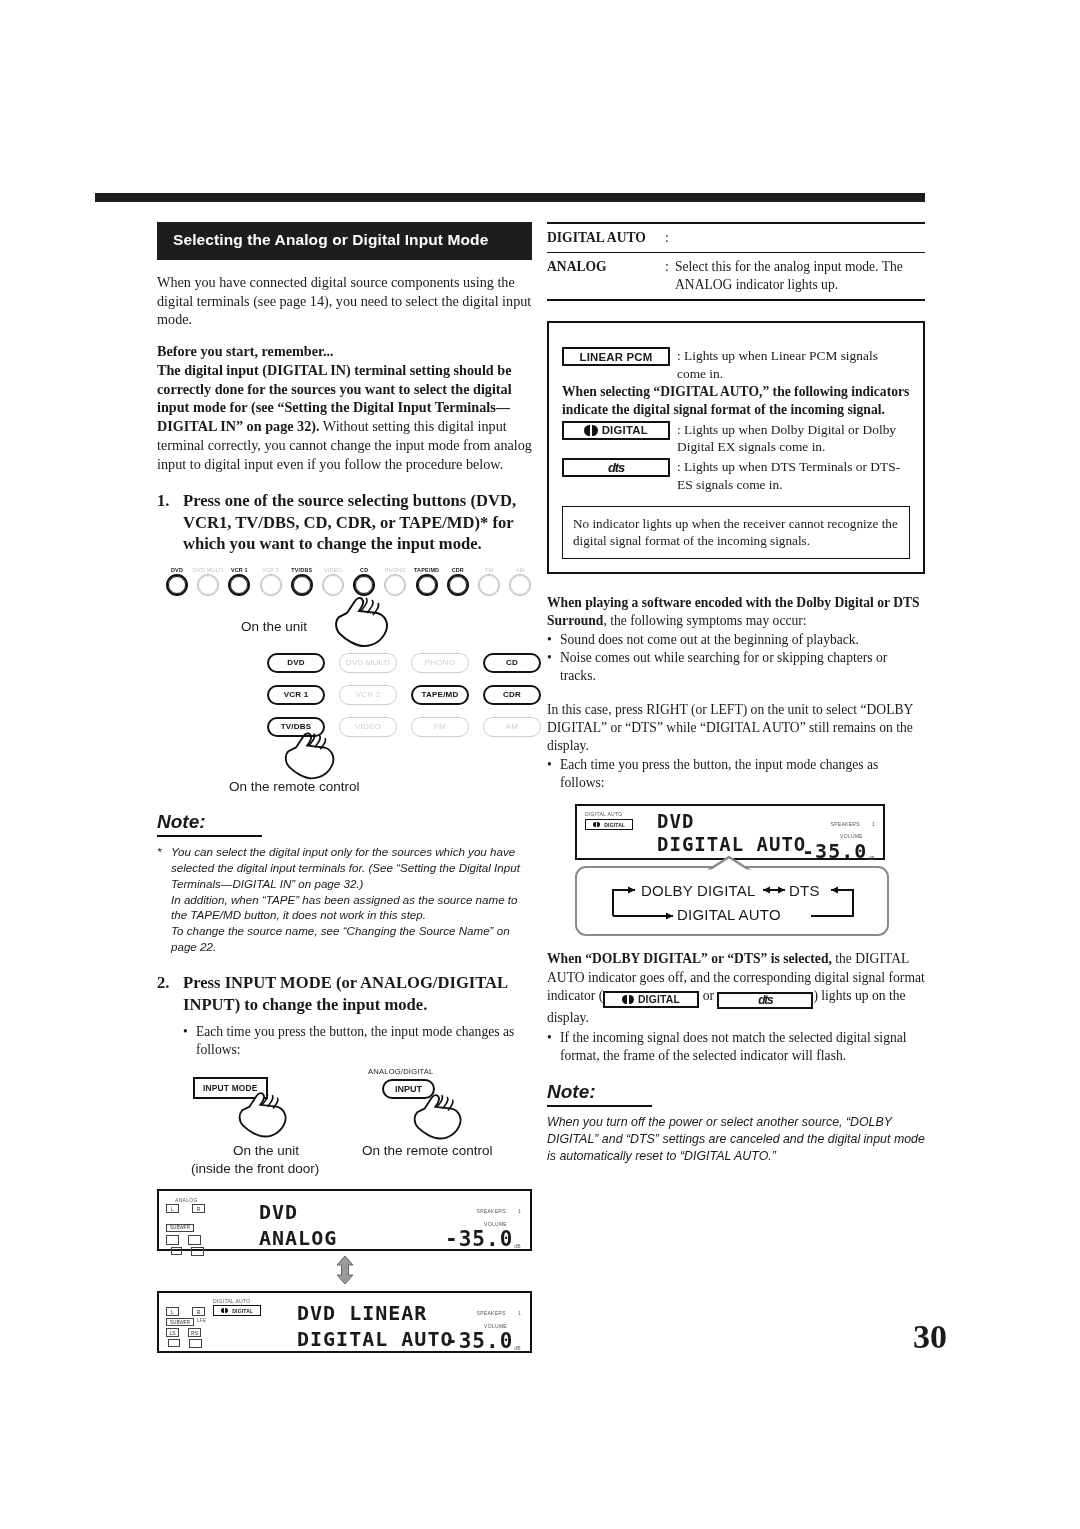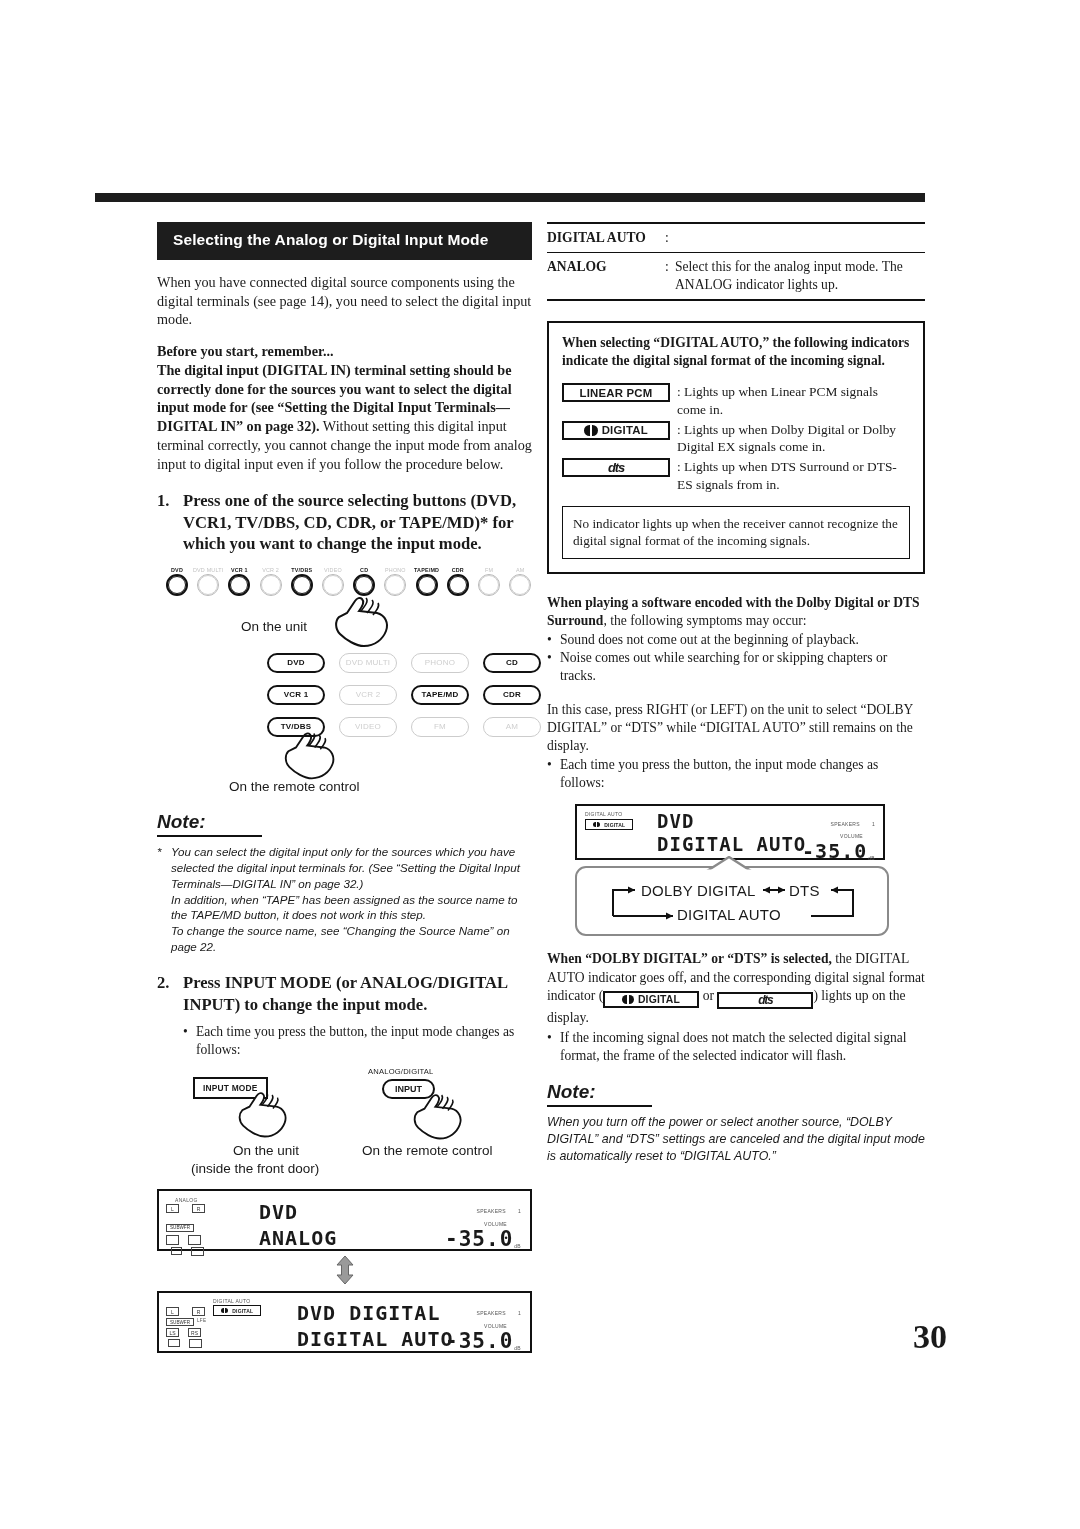--- a/index.html
+++ b/index.html
@@ -364,21 +364,21 @@
         <div class="lcd-small" style="margin-bottom:1px;">DIGITAL AUTO</div>
         <div class="ibox" style="height:11px;padding:0 4px;font-size:5px;border-width:1.3px;width:48px;">
           <span class="dd-mark">
               <b class="l" style="width:3px;height:5px;"></b>
               <b class="r" style="width:3px;height:5px;"></b>
             </span>
           <span>DIGITAL</span>
         </div>
       </div>
       <div style="position:absolute;left:138px;top:8px;">
-        <div class="lcd-main" style="font-size:20px;">DVD DIGITAL</div>
+        <div class="lcd-main" style="font-size:20px;">DVD LINEAR</div>
         <div class="lcd-main" style="font-size:20px;margin-top:2px;">DIGITAL AUTO</div>
       </div>
       <div style="position:absolute;right:9px;top:8px;text-align:right;">
         <div><span class="lcd-small">SPEAKERS</span>
              <span class="lcd-small" style="margin-left:8px;">1</span></div>
         <div class="lcd-small" style="margin-top:4px;margin-right:14px;">VOLUME</div>
         <div style="display:flex;align-items:flex-end;justify-content:flex-end;">
           <span class="lcd-main" style="font-size:21px;">-35.0</span>
           <span class="lcd-small" style="margin-left:1px;margin-bottom:2px;">dB</span>
         </div>
@@ -396,43 +396,43 @@
       <div class="tbl-rule-thin"></div>
       <div class="trow" style="padding-left:0;">
         <div class="tkey">ANALOG</div>
         <div class="tcolon">:</div>
         <div class="tval">Select this for the analog input mode. The ANALOG indicator lights up.</div>
       </div>
       <div class="tbl-rule"></div>
     </div>
 
     <div class="boxed" style="margin-top:20px;">
-      <div style="font-weight:bold;font-size:13.6px;line-height:1.33;">When selecting “DIGITAL AUTO,” the following indicators indicate the digital signal format of the incoming signal.</div>
-
       <div style="display:flex;margin-top:13px;">
         <div class="ibox" style="width:108px;flex:none;">LINEAR PCM</div>
         <div style="flex:1;font-size:13.4px;line-height:1.32;margin-left:7px;">: Lights up when Linear PCM signals come in.</div>
       </div>
+
+      <div style="font-weight:bold;font-size:13.6px;line-height:1.33;">When selecting “DIGITAL AUTO,” the following indicators indicate the digital signal format of the incoming signal.</div>
 
       <div style="display:flex;margin-top:2px;">
         <div class="ibox" style="width:108px;flex:none;">
           <span class="dd-mark">
               <b class="l"></b>
               <b class="r"></b>
             </span>
           <span>DIGITAL</span>
         </div>
         <div style="flex:1;font-size:13.4px;line-height:1.32;margin-left:7px;">: Lights up when Dolby Digital or Dolby Digital EX signals come in.</div>
       </div>
 
       <div style="display:flex;margin-top:2px;">
         <div class="ibox" style="width:108px;flex:none;">
           <span class="dts-word">dts</span>
         </div>
-        <div style="flex:1;font-size:13.4px;line-height:1.32;margin-left:7px;">: Lights up when DTS Surround or DTS-ES signals from in.</div>
+        <div style="flex:1;font-size:13.4px;line-height:1.32;margin-left:7px;">: Lights up when DTS Terminals or DTS-ES signals come in.</div>
       </div>
 
       <div class="sub-box">No indicator lights up when the receiver cannot recognize the digital signal format of the incoming signals.</div>
     </div>
 
     <div style="margin-top:20px;font-size:13.6px;line-height:1.33;">
       <span style="font-weight:bold;">When playing a software encoded with the Dolby Digital or DTS Surround</span><span>, the following symptoms may occur:</span>
       <div class="bullet" style="margin-top:1px;">
         <span class="b">•</span>
         <span>Sound does not come out at the beginning of playback.</span>

